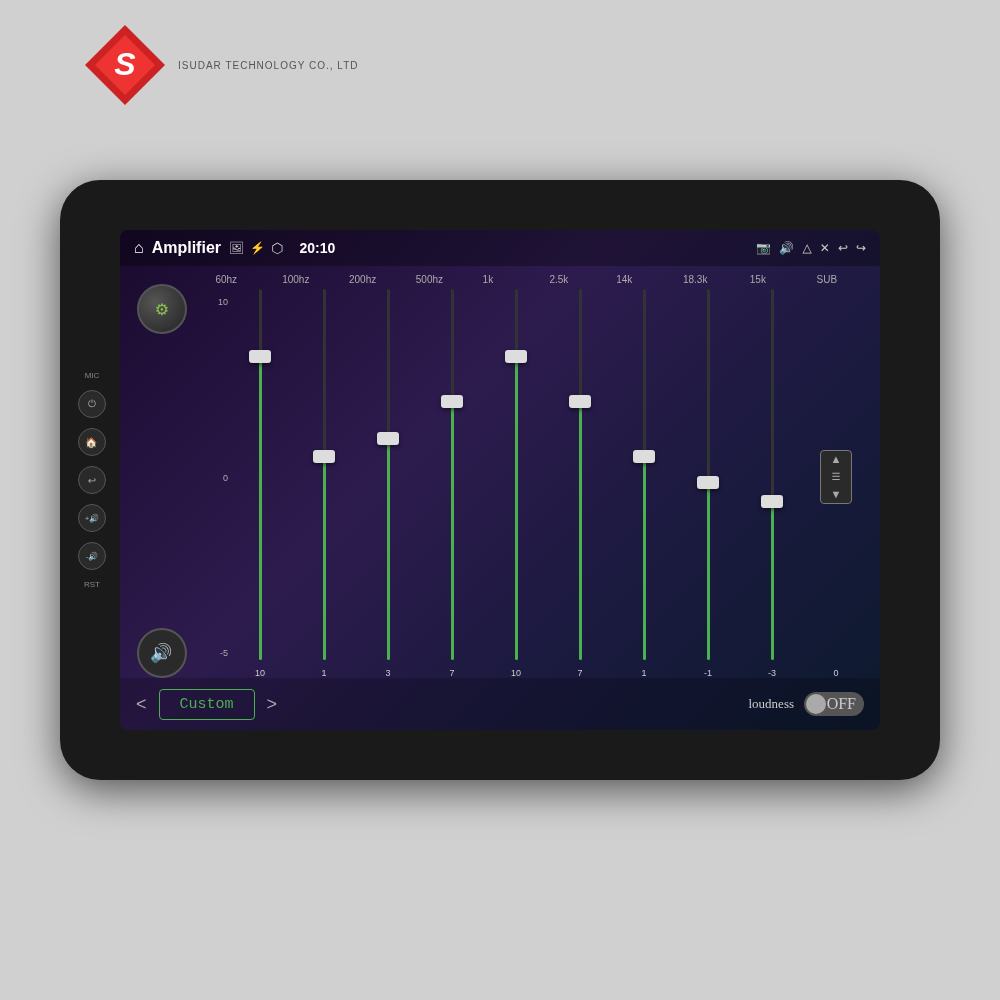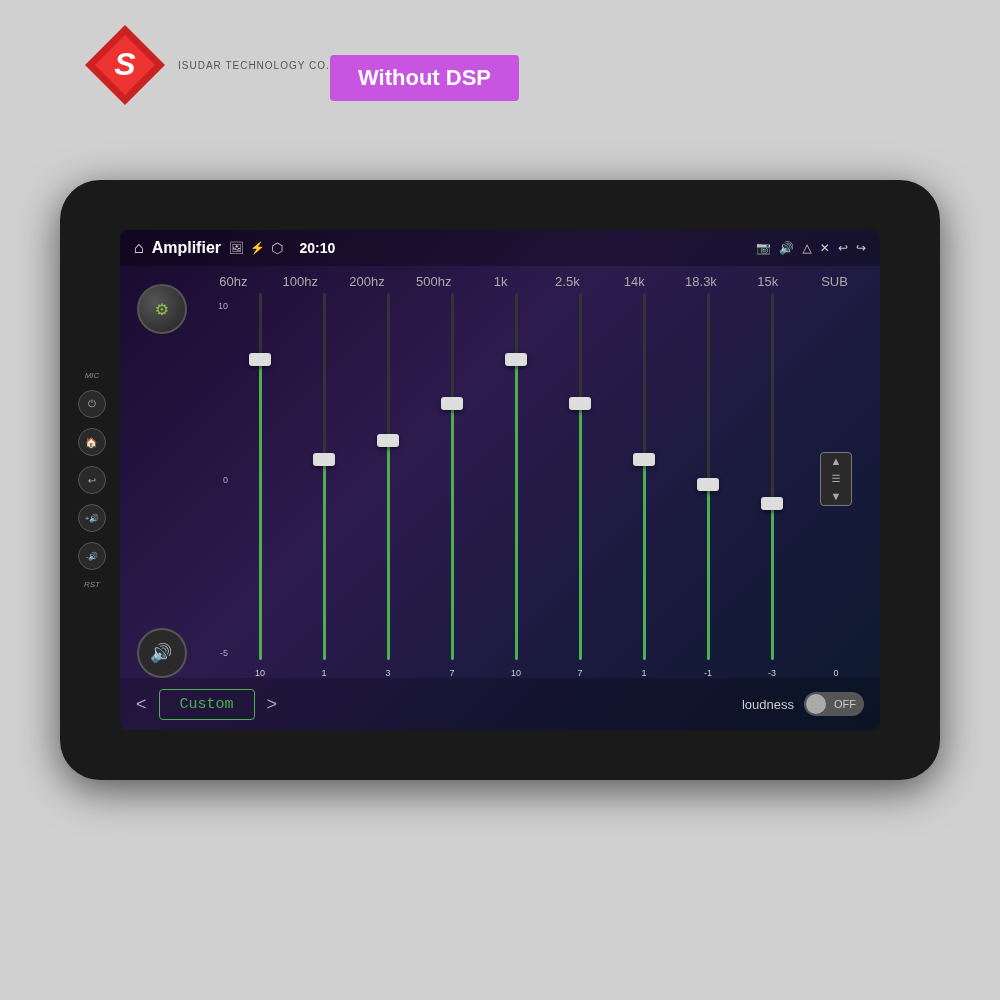--- a/index.html
+++ b/index.html
@@ -93,21 +93,20 @@
       color: #aaa;
       font-size: 10px;
     }
     .sidebar-btn.mic-label {
       background: none;
       border: none;
       color: #888;
       font-size: 8px;
       width: auto;
       height: auto;
-      font-style: italic;
     }
 
     
     .screen {
       width: 760px;
       height: 500px;
       background: linear-gradient(135deg, #1a0a2e 0%, #2d1b4e 40%, #1a1a3e 70%, #0d1a2e 100%);
       border-radius: 8px;
       overflow: hidden;
       position: relative;
@@ -184,23 +183,22 @@
       border: 2px solid #555;
       background: #2a2a2a;
       display: flex;
       align-items: center;
       justify-content: center;
       cursor: pointer;
       color: #aaa;
       font-size: 18px;
     }
     .eq-label {
-      font-size: 13px;
+      font-size: 10px;
       color: #aaa;
-      text-align: center;
       width: 36px;
     }
     .eq-scale-label {
       font-size: 9px;
       color: #aaa;
       text-align: right;
     }
 
     
     .fader-container {
@@ -271,34 +269,35 @@
       border-radius: 4px;
       cursor: pointer;
       font-family: Liberation Mono, monospace;
     }
     .loudness-section {
       display: flex;
       align-items: center;
       gap: 10px;
       color: #ccc;
       font-size: 13px;
+      font-family: Liberation Serif, serif;
     }
     .toggle-switch {
       display: flex;
       align-items: center;
       background: #555;
       border-radius: 12px;
       width: 60px;
       height: 24px;
       position: relative;
       cursor: pointer;
       padding: 2px;
     }
     .toggle-label {
-      font-size: 11px;
+      font-size: 16px;
       color: #ccc;
       margin-left: auto;
       padding-right: 6px;
     }
     .toggle-knob {
       width: 20px;
       height: 20px;
       border-radius: 50%;
       background: #aaa;
     }
@@ -315,21 +314,20 @@
         <polygon points="45,5 85,45 45,85 5,45" fill="#cc2222"></polygon>
         <polygon points="45,15 75,45 45,75 15,45" fill="#ee3333"></polygon>
         <text x="45" y="55" text-anchor="middle" font-size="32" font-weight="bold" fill="white" font-style="italic">S</text>
       </svg>
       <div class="brand-text">
         <span class="brand-subtitle">ISUDAR TECHNOLOGY CO., LTD</span>
       </div>
     </div>
   </div>
 
-  <div class="dsp-badge">Without DSP</div>
 
   <div class="car-unit">
 
     <div class="left-sidebar">
       <span class="sidebar-btn mic-label">MIC</span>
       <div class="sidebar-btn">⏻</div>
       <div class="sidebar-btn">🏠</div>
       <div class="sidebar-btn">↩</div>
       <div class="sidebar-btn" style="font-size:8px;">+🔊</div>
       <div class="sidebar-btn" style="font-size:8px;">-🔊</div>

